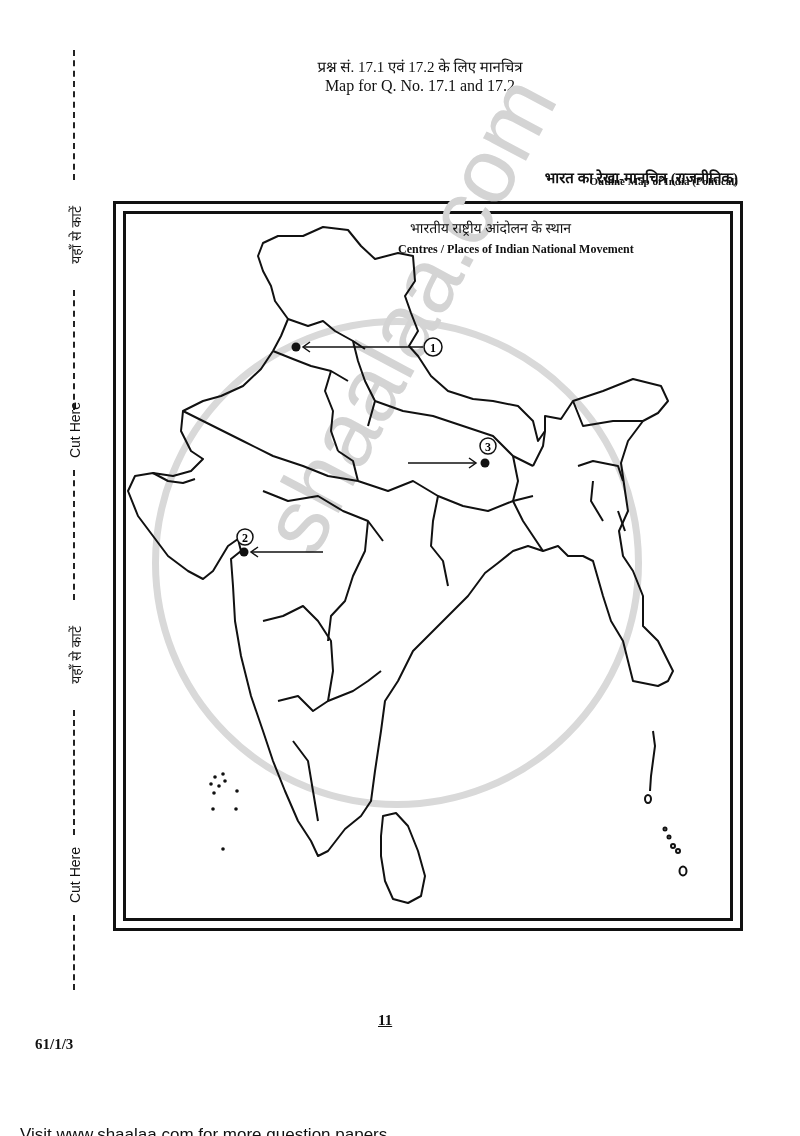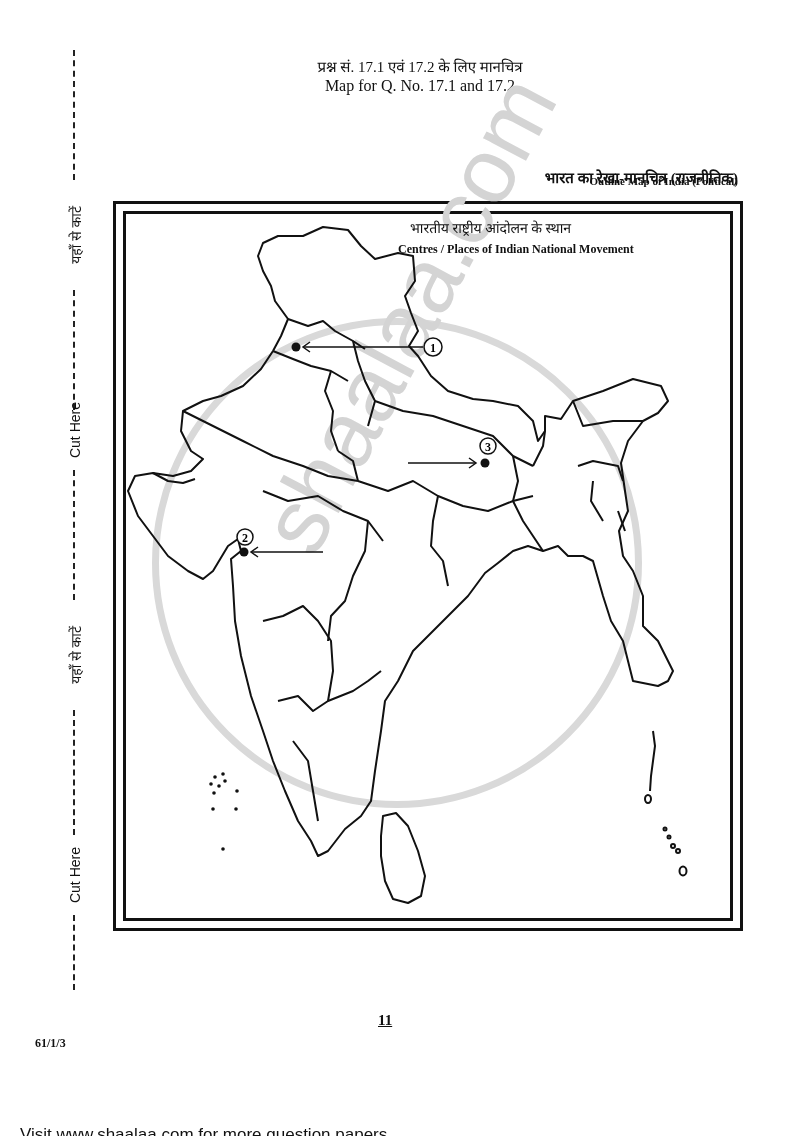--- a/index.html
+++ b/index.html
@@ -10,21 +10,21 @@
   .title-hi { right: 62px; top: 150px; font-size: 15px; font-weight: bold; text-align: right; margin-top: 17px; }
   .title-en { right: 62px; top: 175px; font-size: 11px; font-weight: bold; text-align: right; }
   .frame-outer { left: 113px; top: 201px; width: 624px; height: 724px; border: 3px solid #111; }
   .frame-inner { left: 123px; top: 211px; width: 604px; height: 704px; border: 3px solid #111; }
   .legend-hi { left: 410px; top: 218px; font-size: 14px; font-weight: normal; }
   .legend-en { left: 398px; top: 242px; font-size: 12px; font-weight: bold; }
   .cut-line { left: 55px; width: 40px; height: 940px; top: 50px; }
   .cut-seg { position: absolute; left: 0; width: 40px; display: flex; justify-content: center; align-items: center; }
   .cut-text { writing-mode: vertical-rl; transform: rotate(180deg); font-family: "Liberation Sans", sans-serif; font-size: 14px; white-space: nowrap; }
   .dash { position: absolute; left: 18px; width: 0; border-left: 2px dashed #222; }
-  .footer-code { left: 35px; top: 1036px; font-size: 12px; font-weight: bold; }
+  .footer-code { left: 35px; top: 1036px; font-size: 15px; font-weight: bold; }
   .footer-page { left: 378px; top: 1012px; font-size: 15px; font-weight: bold; text-decoration: underline; }
   .visit { left: 20px; top: 1097px; font-family: "Liberation Sans", sans-serif; font-size: 17px; color: #111; margin-top: 28px; }
   .map-svg { left: 113px; top: 201px; }
   .watermark-ring { left: 152px; top: 318px; width: 490px; height: 490px; border-radius: 50%; border: 7px solid #d9d9d9; box-sizing: border-box; }
   .watermark-text { left: 240px; top: 520px; font-family: "Liberation Sans", sans-serif; font-size: 92px; color: #d4d4d4; transform: rotate(-62deg); transform-origin: left top; white-space: nowrap; }
   .marker-num { font-family: "Liberation Serif", serif; font-size: 12px; font-weight: bold; }
 </style>
 </head>
 <body>
 

